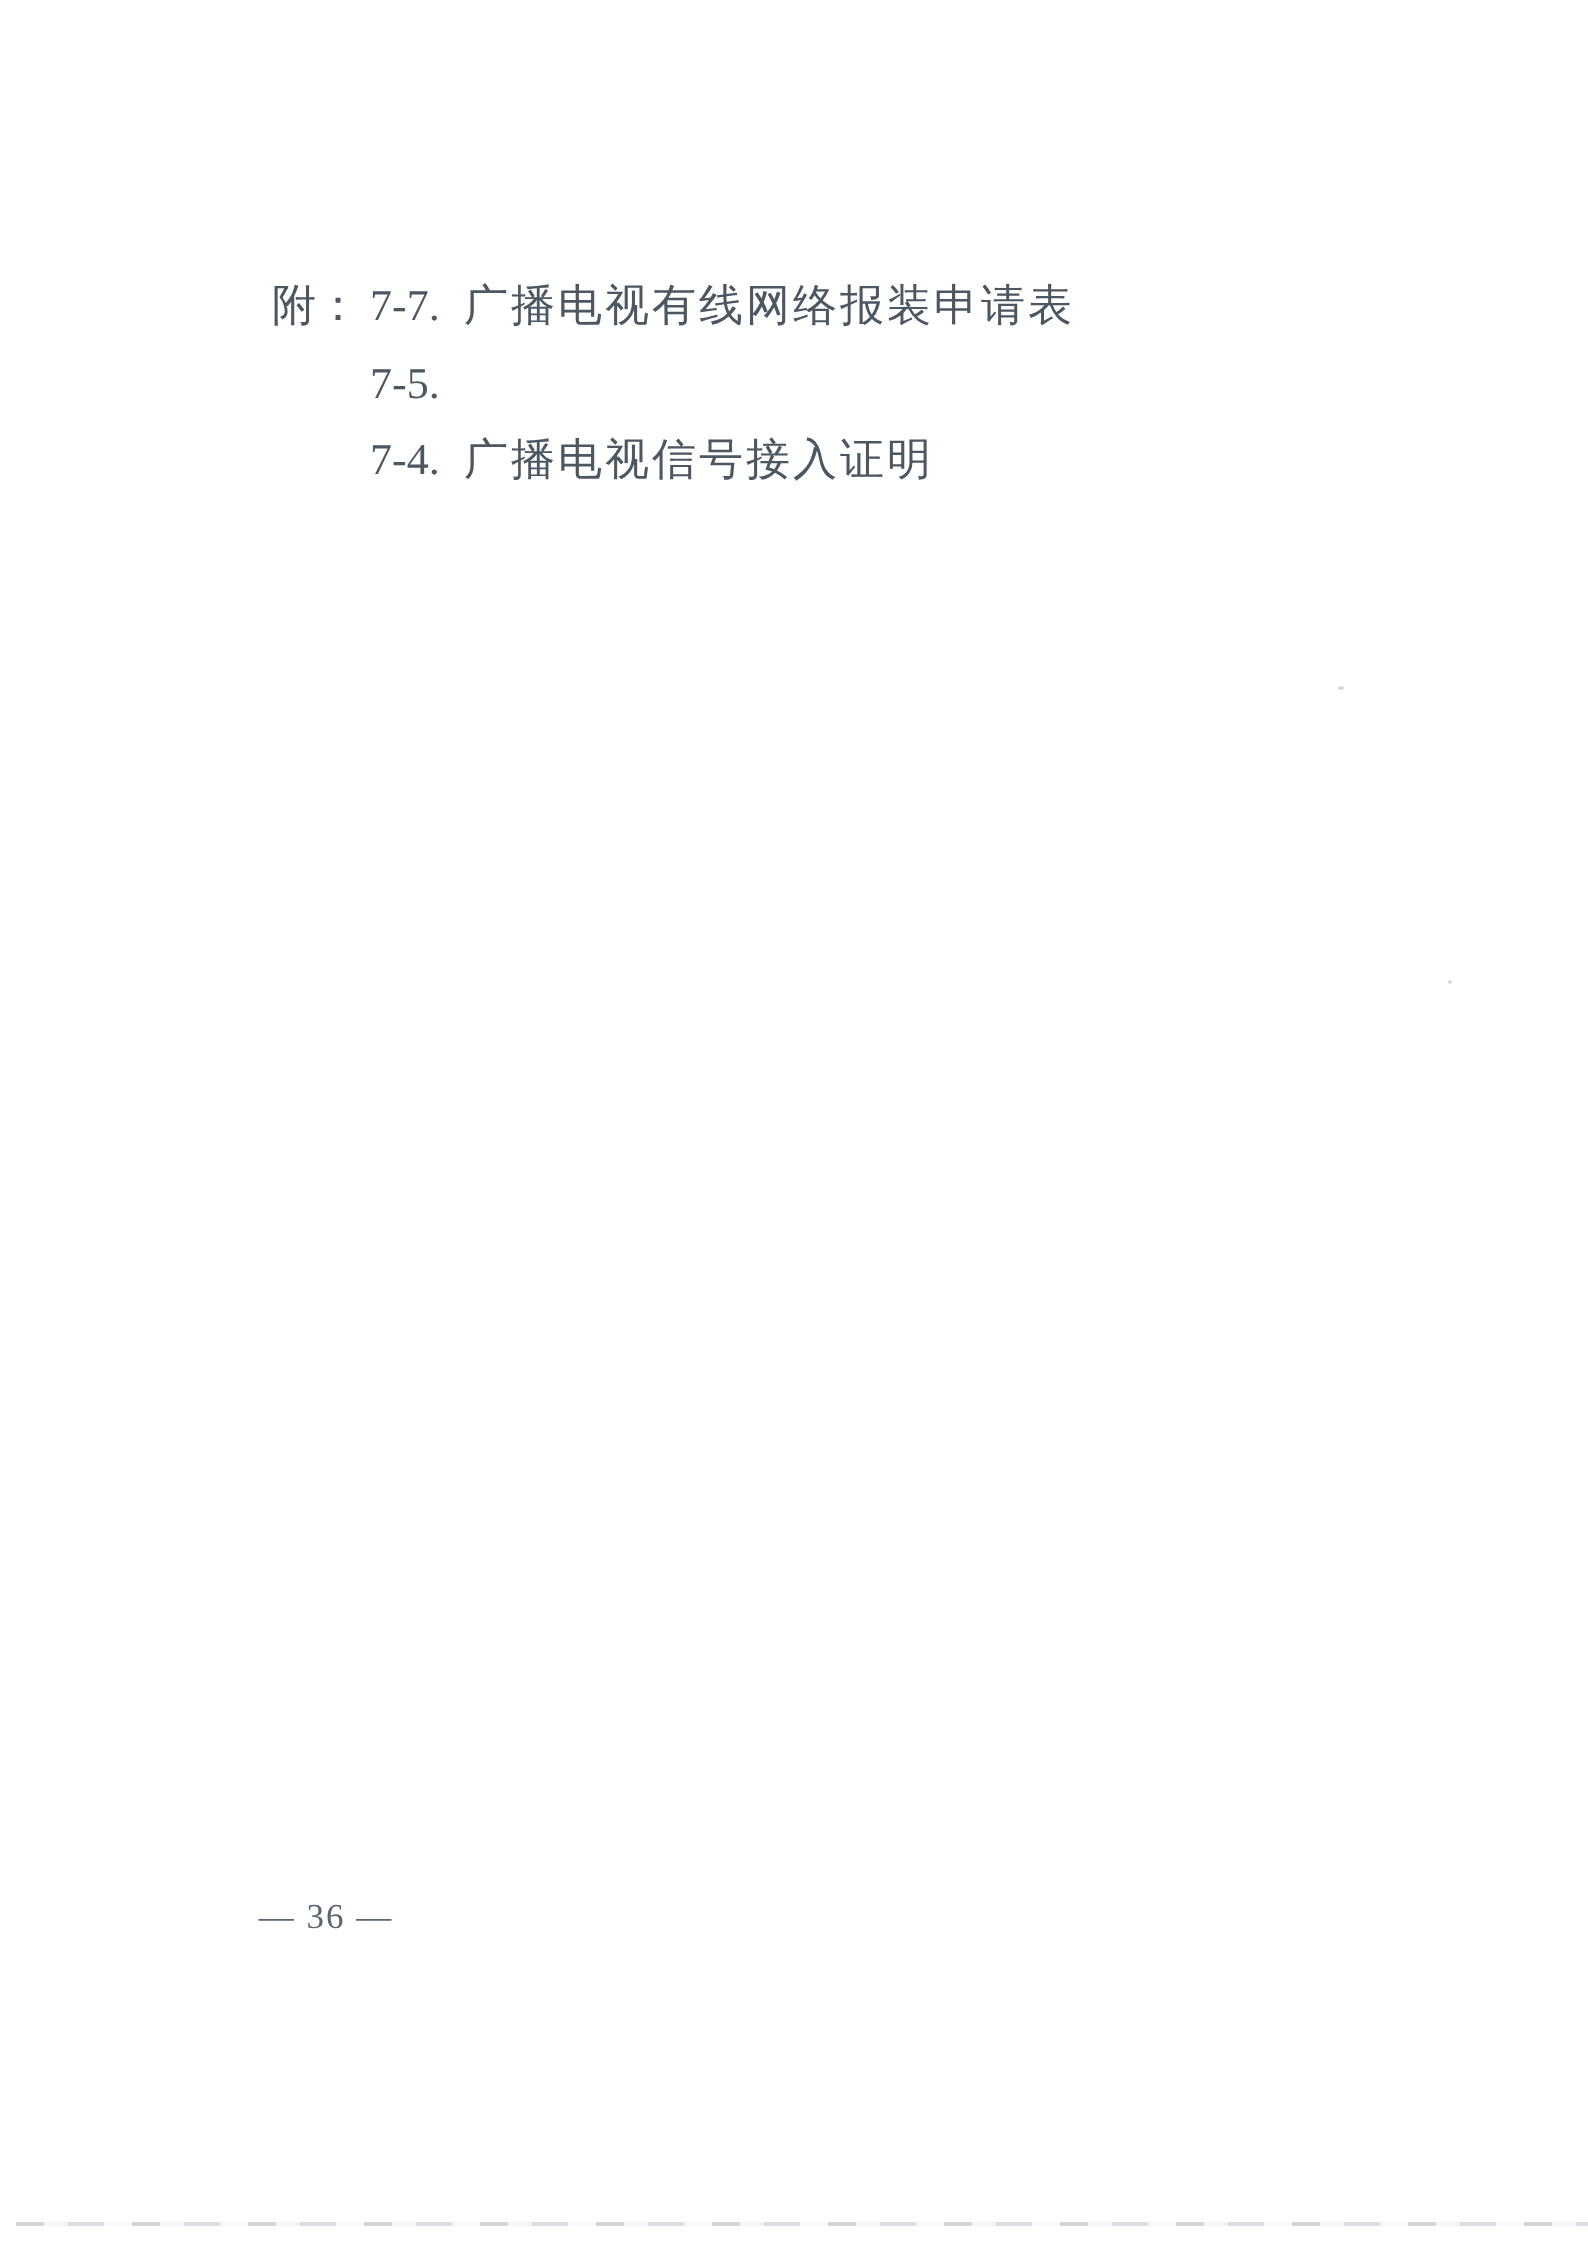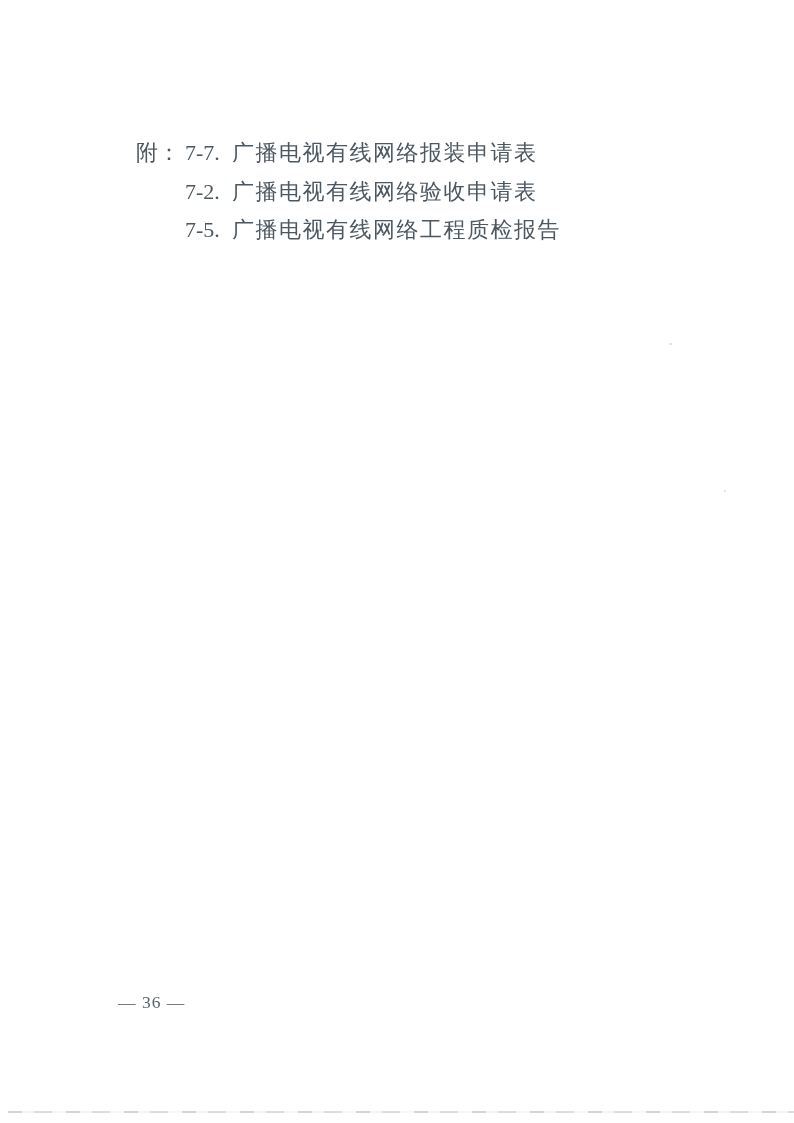--- a/index.html
+++ b/index.html
@@ -40,23 +40,23 @@
     width: 47px;
     flex: 0 0 47px;
   }
   .attachment-title {
     display: inline-block;
     letter-spacing: 1.5px;
   }
   .page-number {
     position: absolute;
     left: 118px;
-    top: 992px;
+    top: 948px;
     width: 90px;
-    text-align: left;
+    text-align: center;
     color: #5b6670;
     font-size: 17.5px;
     letter-spacing: 1px;
     white-space: nowrap;
   }
   .scan-edge-line {
     position: absolute;
     left: 8px;
     right: 0;
     top: 1111px;
@@ -87,27 +87,26 @@
 <div class="page">
 
   <ul class="attachment-list">
     <li class="attachment-row">
       <span class="attachment-prefix">附：</span>
       <span class="attachment-number">7-7.</span>
       <span class="attachment-title">广播电视有线网络报装申请表</span>
     </li>
     <li class="attachment-row">
       <span class="attachment-prefix"></span>
-      <span class="attachment-number">7-2.</span>
-      <span class="attachment-title">广播电视有线网络验收申请表</span>
+      <span class="attachment-number">7-5.</span>
     </li>
     <li class="attachment-row">
       <span class="attachment-prefix"></span>
-      <span class="attachment-number">7-5.</span>
-      <span class="attachment-title">广播电视有线网络工程质检报告</span>
+      <span class="attachment-number">7-4.</span>
+      <span class="attachment-title">广播电视信号接入证明</span>
     </li>
   </ul>
 
   <div class="page-number">— 36 —</div>
 
   <div class="scan-speck speck-1"></div>
   <div class="scan-speck speck-2"></div>
 
   <div class="scan-edge-line"></div>
 

